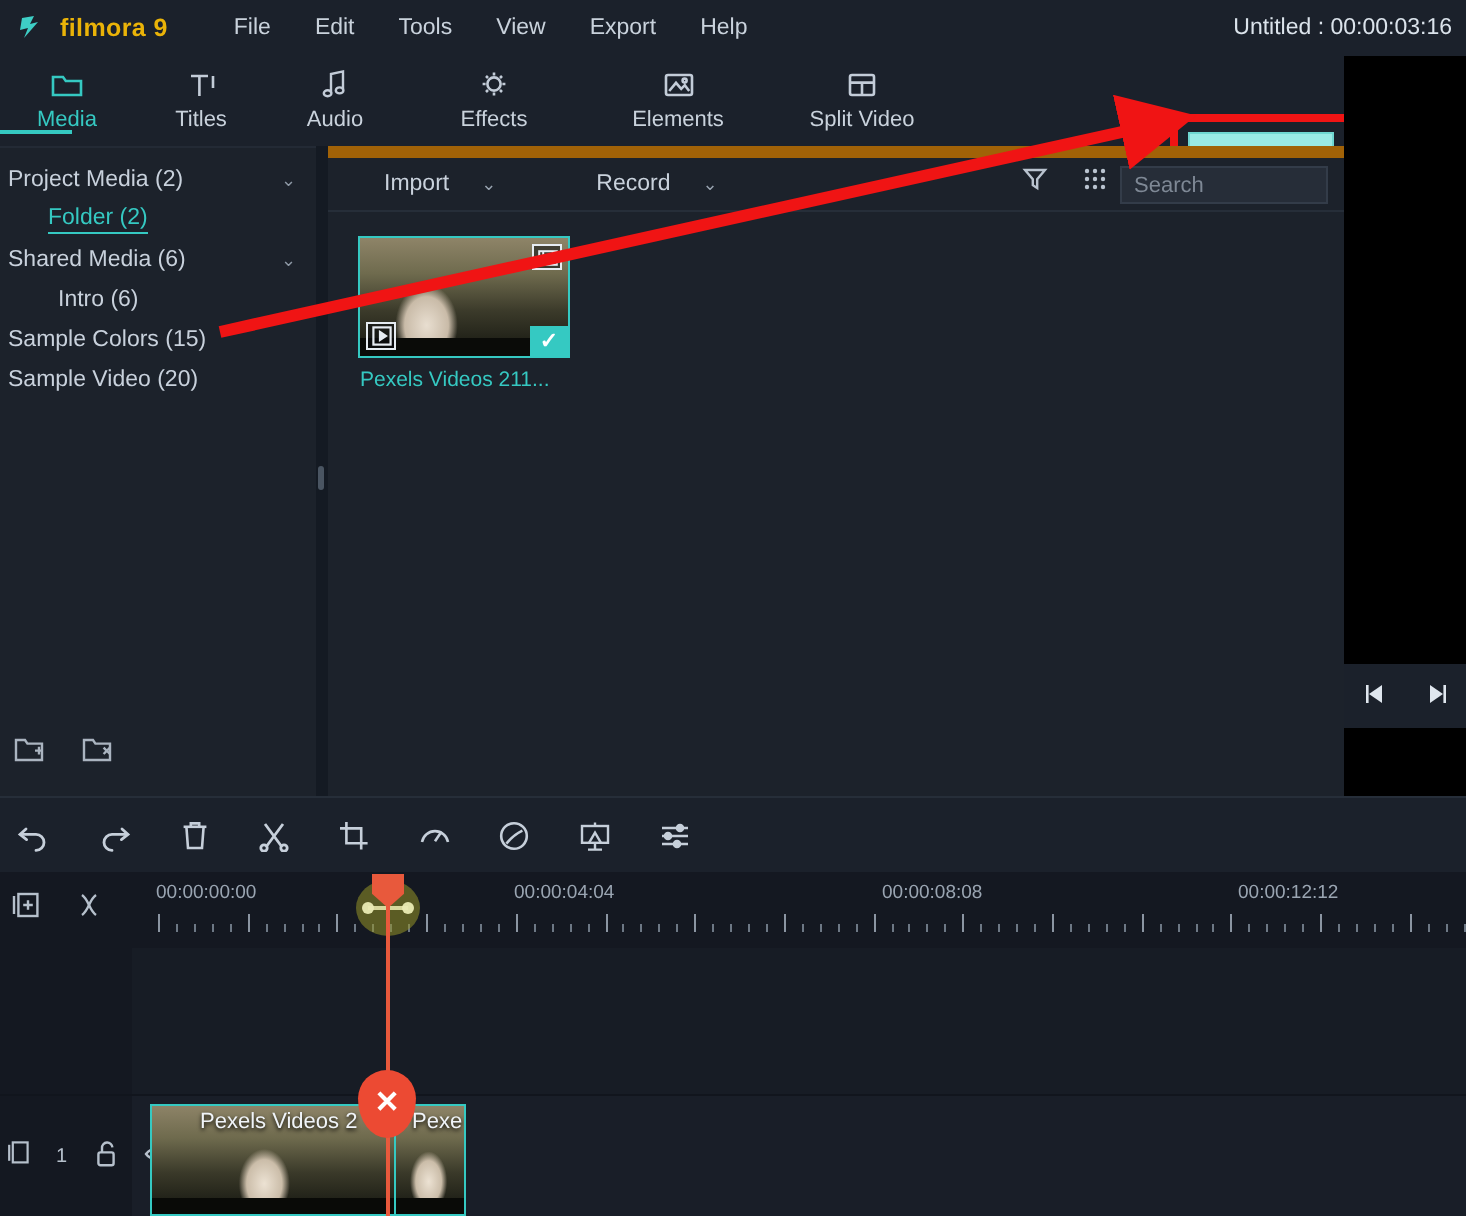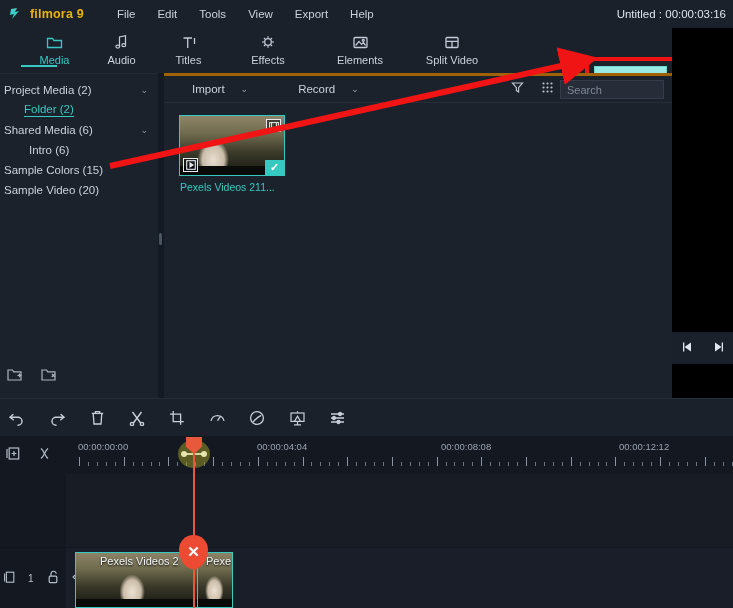--- a/index.html
+++ b/index.html
@@ -26,21 +26,21 @@
   .title-right {
     position: absolute; right: 7px; top: 0; height: 28px;
     display: flex; align-items: center; color: #dbe3eb; font-size: 11.5px; white-space: nowrap;
   }
 
   
   .toolbar {
     position: absolute; left: 0; top: 28px; width: 733px; height: 45px;
     background: #1b212b;
   }
-  .tabs { display: flex; align-items: flex-start; height: 45px; padding-left: 21px; }
+  .tabs { display: flex; align-items: flex-start; height: 45px; }
   .tab {
     display: flex; flex-direction: column; align-items: center; justify-content: flex-start;
     padding-top: 5px; width: 67px; cursor: default; position: relative;
   }
   .tab .t-icon { height: 18px; display: flex; align-items: center; justify-content: center; color: #c3ccd8; }
   .tab .t-label { font-size: 11px; color: #c9d2dc; margin-top: 3px; white-space: nowrap; }
   .tab.active .t-label { color: #35c9c2; }
   .tab.active .t-icon { color: #35c9c2; }
   .tab.active::after {
     content: ""; position: absolute; left: 0px; bottom: -1px; width: 36px; height: 2px; background: #35c9c2;
@@ -82,21 +82,21 @@
     position: absolute; left: 158px; top: 73px; width: 6px; height: 325px; background: #141a23;
   }
   .divider-handle {
     position: absolute; left: 1px; top: 160px; width: 3px; height: 12px;
     background: #4a5562; border-radius: 2px;
   }
 
   
   .media-panel {
     position: absolute; left: 164px; top: 73px; width: 508px; height: 325px;
-    background: #1c222b; border-top: 3px solid #a16207;
+    background: #1c222b; border-top: 6px solid #a16207;
   }
   .media-bar {
     position: absolute; left: 0; top: 0; width: 508px; height: 27px;
     background: #1c222b; border-bottom: 1px solid #262e39;
     display: flex; align-items: center;
   }
   .mb-btn {
     color: #c9d2dc; font-size: 11.5px; display: flex; align-items: center; gap: 16px;
     cursor: default; padding: 0 6px; white-space: nowrap;
   }
@@ -305,36 +305,36 @@
         <span class="t-icon">
           <svg width="17" height="15" viewBox="0 0 17 15" fill="none" stroke="currentColor" stroke-width="1.3">
             <path d="M1.5 12.5 V3.5 h5 l1.4 2 h7.6 v7 z"></path>
           </svg>
         </span>
         <span class="t-label">Media</span>
       </div>
 
       <div class="tab">
         <span class="t-icon">
+          <svg width="16" height="15" viewBox="0 0 16 15" fill="none" stroke="currentColor" stroke-width="1.3">
+            <path d="M2.5 3 h8.5 M6.7 3 v10 M13.5 3 v6"></path>
+          </svg>
+        </span>
+        <span class="t-label">Titles</span>
+      </div>
+
+      <div class="tab">
+        <span class="t-icon">
           <svg width="15" height="16" viewBox="0 0 15 16" fill="none" stroke="currentColor" stroke-width="1.2">
             <path d="M5.5 12.5 V3 l6-1.3 v9"></path>
             <ellipse cx="3.8" cy="12.6" rx="1.9" ry="1.5"></ellipse>
             <ellipse cx="9.8" cy="11.2" rx="1.9" ry="1.5"></ellipse>
           </svg>
         </span>
         <span class="t-label">Audio</span>
-      </div>
-
-      <div class="tab">
-        <span class="t-icon">
-          <svg width="16" height="15" viewBox="0 0 16 15" fill="none" stroke="currentColor" stroke-width="1.3">
-            <path d="M2.5 3 h8.5 M6.7 3 v10 M13.5 3 v6"></path>
-          </svg>
-        </span>
-        <span class="t-label">Titles</span>
       </div>
 
 
       <div class="tab w-wide">
         <span class="t-icon">
           <svg width="16" height="15" viewBox="0 0 16 15" fill="none" stroke="currentColor" stroke-width="1.3">
             <circle cx="8" cy="7" r="3.3"></circle>
             <path d="M8 1.2 v1.6 M8 11.2 v1.6 M2.3 7 h1.5 M12.2 7 h1.5 M4 3 l1 1 M11 10 l1 1 M12 3 l-1 1 M5 10 l-1 1"></path>
           </svg>
         </span>

